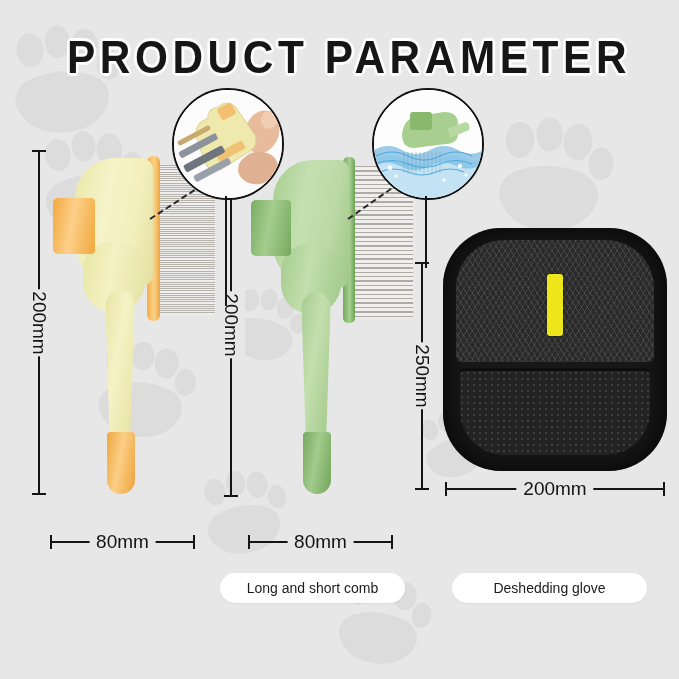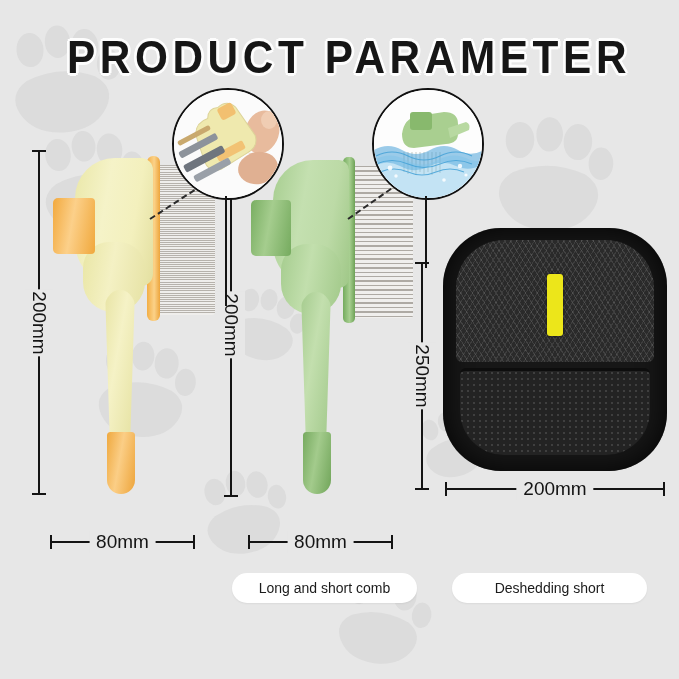--- a/index.html
+++ b/index.html
@@ -305,20 +305,20 @@
           <circle cx="22" cy="86" r="1.7"></circle>
         <circle cx="86" cy="76" r="2.2"></circle>
           <circle cx="92" cy="85" r="1.6"></circle>
         <circle cx="70" cy="90" r="1.8"></circle>
           <circle cx="12" cy="90" r="1.4"></circle>
       </g>
     </svg>
   </div>
   <div class="stem" style="left:425px;top:196px;height:72px;"></div>
 
-  <div class="pill" style="left:232px;top:573px;width:185px;">
+  <div class="pill" style="left:220px;top:573px;width:185px;">
     <span>Long and short comb</span>
   </div>
   <div class="pill" style="left:452px;top:573px;width:195px;">
-    <span>Deshedding short</span>
+    <span>Deshedding glove</span>
   </div>
 
 </div>
 
 </body></html>

